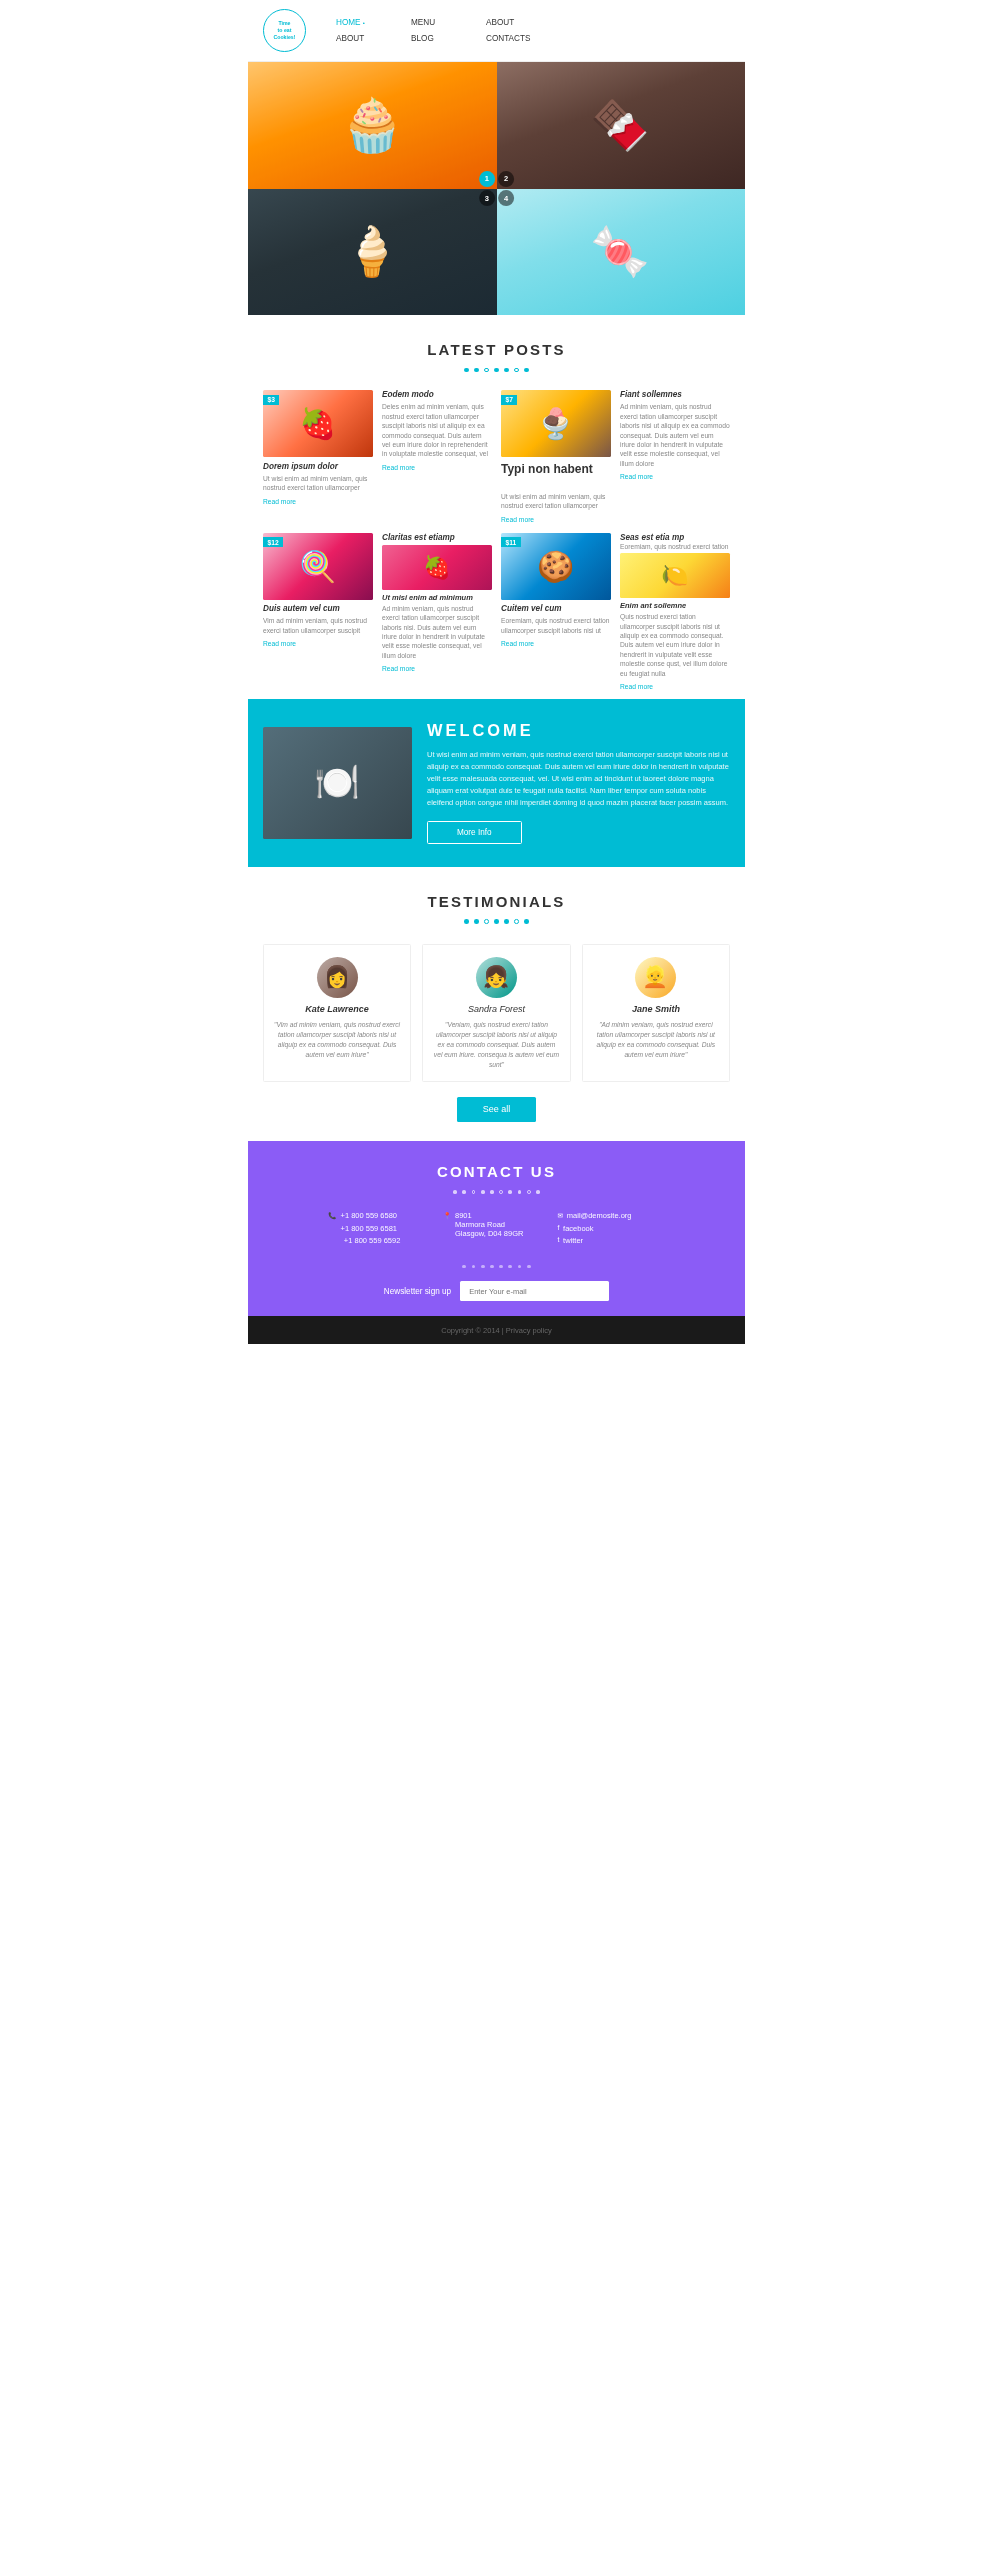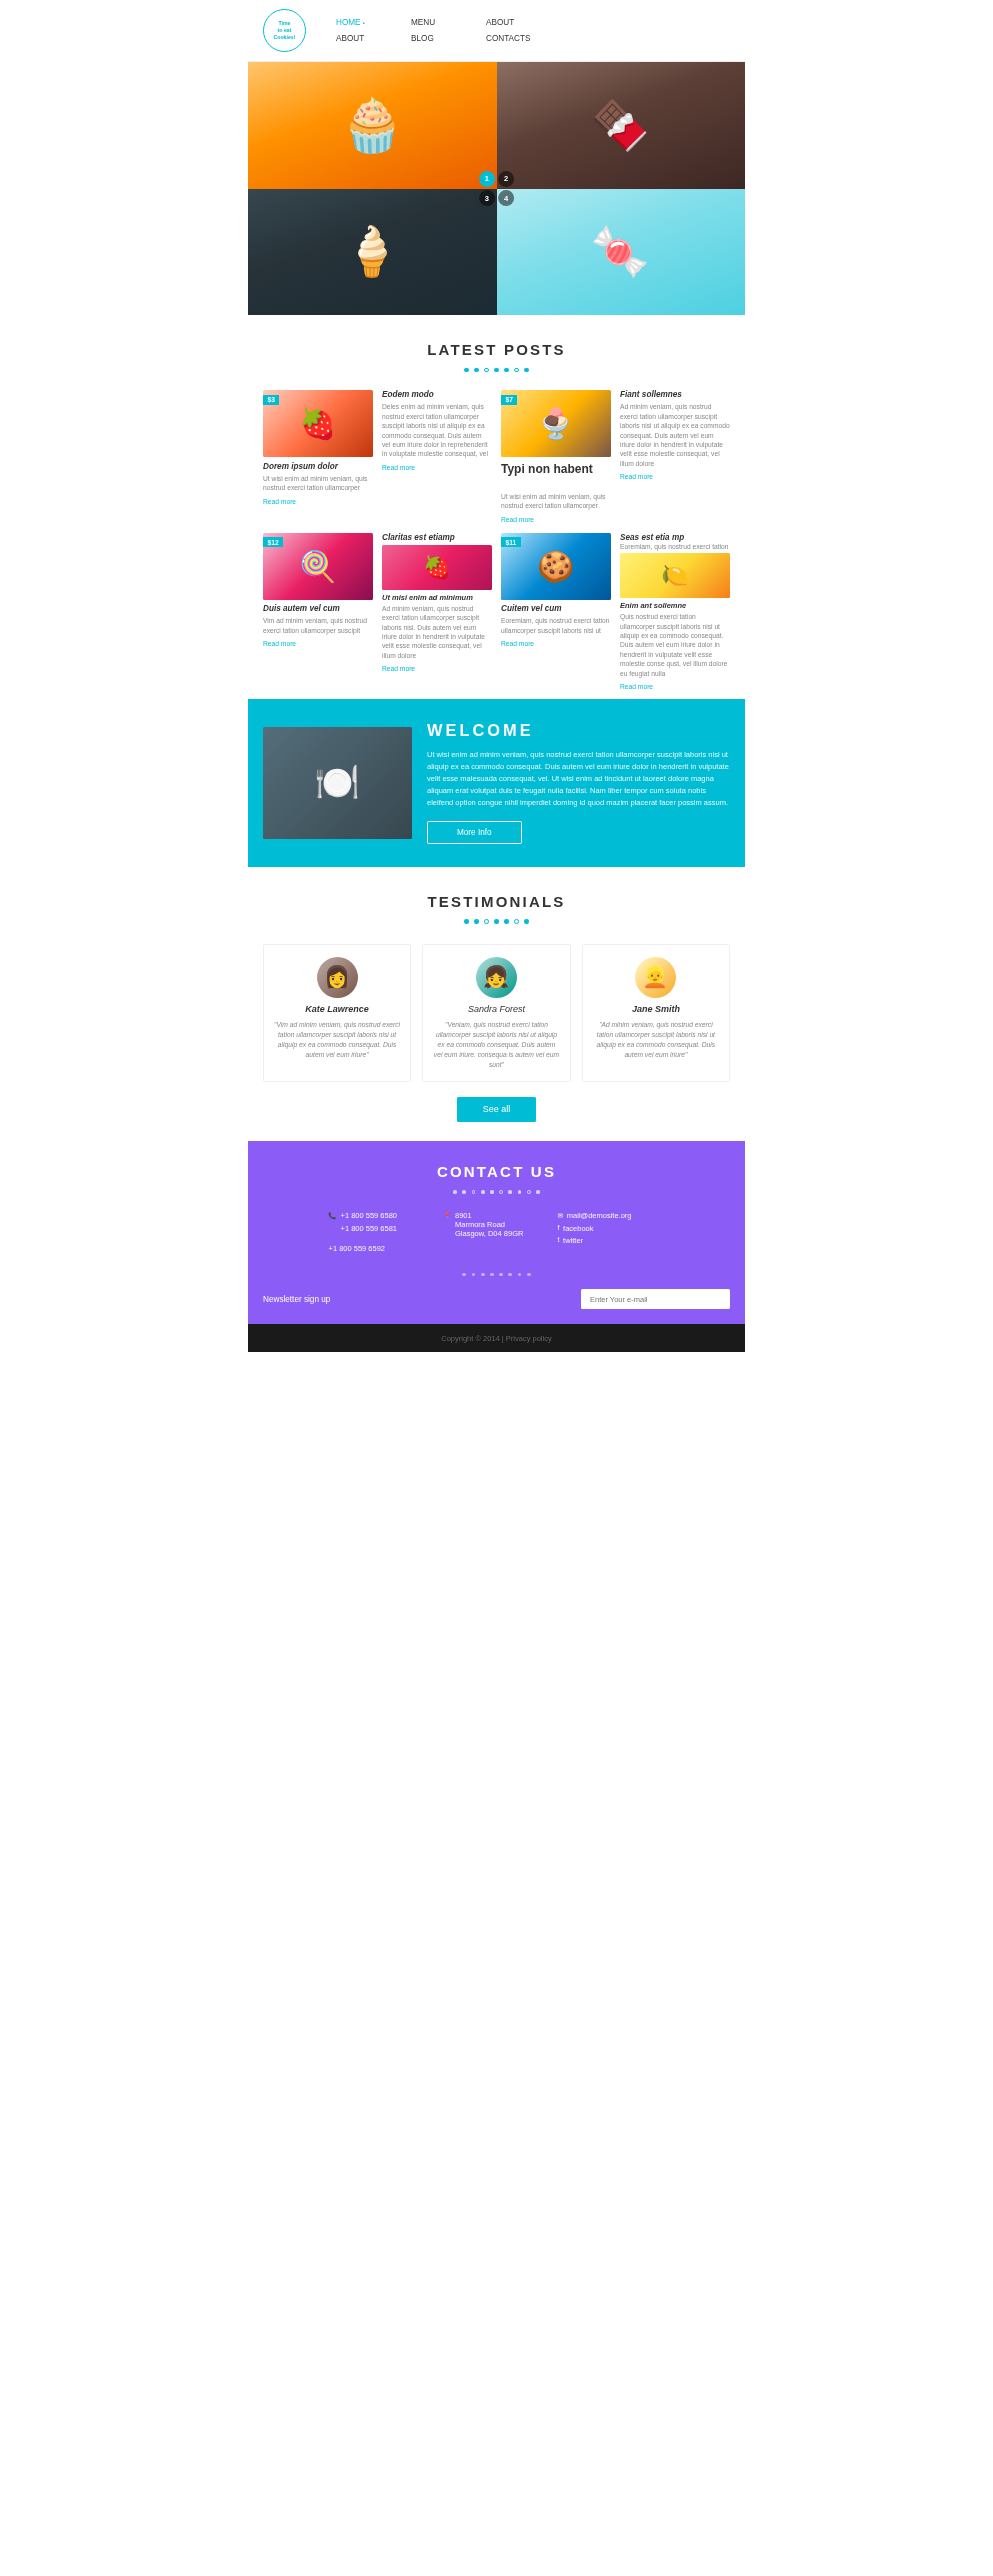--- a/index.html
+++ b/index.html
@@ -223,21 +223,21 @@
 
     <div>
       <div style="display:flex;align-items:flex-start;gap:3.7px;margin-bottom:3.7px;">
         <span style="color:#fff;font-size:6.7px;margin-top:0.7px;">📞</span>
         <span style="font-size:7.5px;color:rgba(255,255,255,0.95);">+1 800 559 6580</span>
       </div>
       <div style="display:flex;align-items:flex-start;gap:3.7px;margin-bottom:3.7px;">
         <span style="color:transparent;font-size:6.7px;">📞</span>
         <span style="font-size:7.5px;color:rgba(255,255,255,0.95);">+1 800 559 6581</span>
       </div>
-      <div style="display:flex;align-items:flex-start;gap:0;flex-direction:column;">
+      <div style="display:flex;align-items:flex-start;gap:7px;">
         <span style="color:transparent;font-size:6.7px;">📞</span>
         <span style="font-size:7.5px;color:rgba(255,255,255,0.95);">+1 800 559 6592</span>
       </div>
     </div>
 
     <div>
       <div style="display:flex;align-items:flex-start;gap:3.7px;margin-bottom:3.7px;">
         <span style="color:#fff;font-size:6.7px;margin-top:0.7px;">📍</span>
         <div>
           <div style="font-size:7.5px;color:rgba(255,255,255,0.95);">8901</div>
@@ -267,21 +267,21 @@
     <span style="display:inline-block;width:3.7px;height:3.7px;border-radius:50%;background:rgba(255,255,255,0.5);margin:0 1.5px;"></span>
     <span style="display:inline-block;width:3.7px;height:3.7px;border-radius:50%;background:rgba(255,255,255,0.5);margin:0 1.5px;"></span>
     <span style="display:inline-block;width:3.7px;height:3.7px;border-radius:50%;background:rgba(255,255,255,0.5);margin:0 1.5px;"></span>
     <span style="display:inline-block;width:3.7px;height:3.7px;border-radius:50%;background:rgba(255,255,255,0.5);margin:0 1.5px;"></span>
     <span style="display:inline-block;width:3.7px;height:3.7px;border-radius:50%;background:rgba(255,255,255,0.5);margin:0 1.5px;"></span>
     <span style="display:inline-block;width:3.7px;height:3.7px;border-radius:50%;background:rgba(255,255,255,0.5);margin:0 1.5px;"></span>
     <span style="display:inline-block;width:3.7px;height:3.7px;border-radius:50%;background:rgba(255,255,255,0.5);margin:0 1.5px;"></span>
     <span style="display:inline-block;width:3.7px;height:3.7px;border-radius:50%;background:rgba(255,255,255,0.5);margin:0 1.5px;"></span>
   </div>
 
-  <div style="display:flex;align-items:center;justify-content:space-between;gap:9px;">
+  <div style="display:flex;align-items:center;justify-content:center;gap:9px;">
     <label style="font-size:8.2px;color:#fff;white-space:nowrap;">Newsletter sign up</label>
     <input type="email" style="padding: 5.2px 9px; font-size: 7.5px; border: none; border-radius: 1.5px; width: 149px; outline: none;" placeholder="Enter Your e-mail">
   </div>
 </div>
 
 <footer style="background:#1a1a1a;padding:9px 15px;text-align:center;">
   <span style="font-size:7.5px;color:#666;">Copyright © 2014 | Privacy policy</span>
 </footer>
 
 

